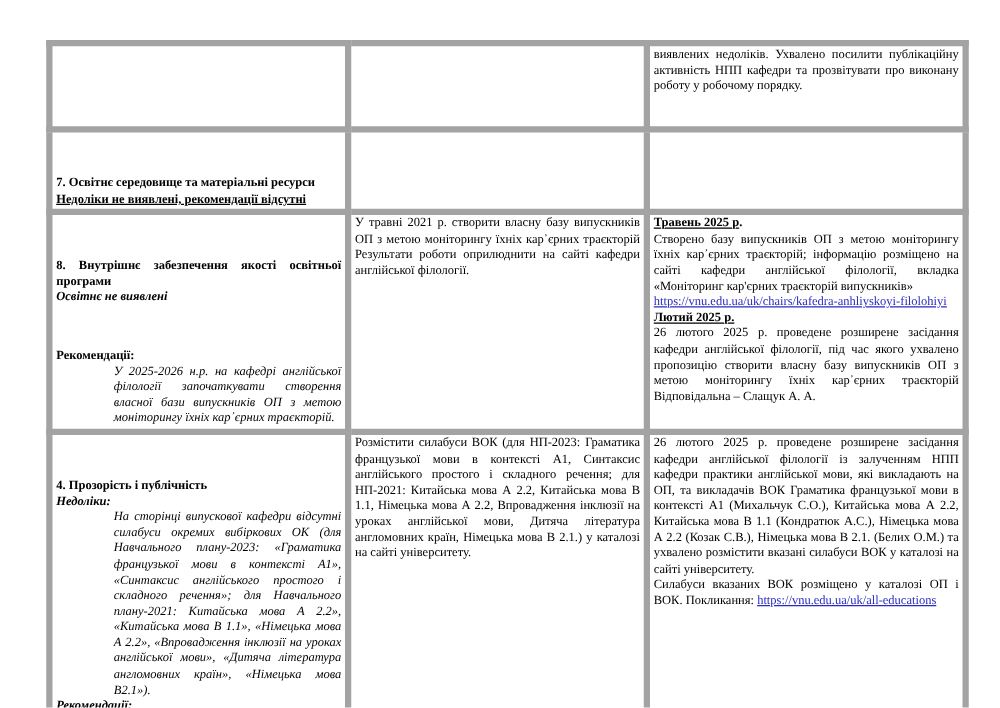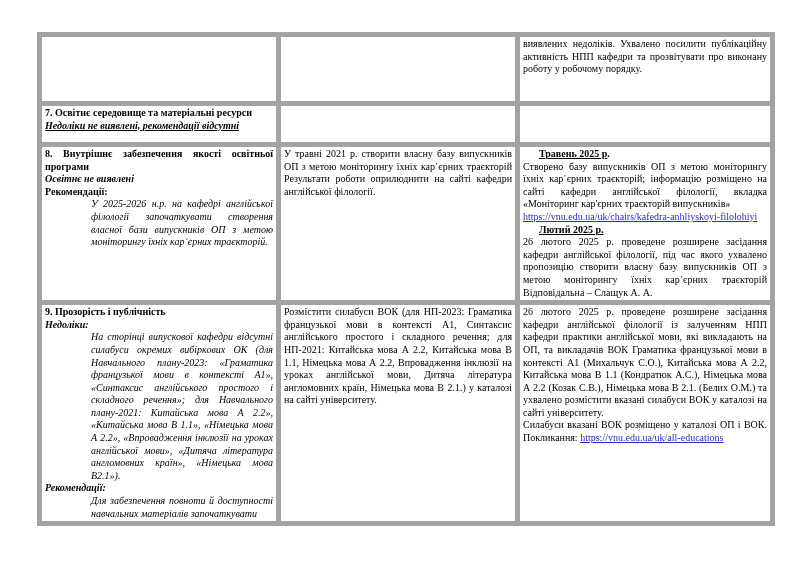--- a/index.html
+++ b/index.html
@@ -38,25 +38,25 @@
     text-align: justify;
     text-justify: inter-word;
     word-spacing: 0;
   }
   col.c1 { width: 239px; }
   col.c2 { width: 239px; }
   col.c3 { width: 255px; }
 
   p { margin: 0; padding: 0; }
 
-  .b   { font-weight: bold; }
+  .b   { font-weight: bold; margin-top: 34px; }
   .i   { font-style: italic; margin-left: 46px; }
   .bi  { font-weight: bold; font-style: italic; }
-  .bu  { font-weight: bold; text-decoration: underline; margin-left: 16px; }
-  .biu { font-weight: bold; font-style: italic; text-decoration: underline; }
+  .bu  { font-weight: bold; text-decoration: underline; }
+  .biu { font-weight: bold; text-decoration: underline; }
 
   .link {
     color: #2a2ac0;
     text-decoration: underline;
     word-break: break-all;
   }
   .nojust { text-align: left; }
 </style>
 </head>
 <body>
@@ -110,31 +110,31 @@
           <p class="nojust"><span class="bu">Травень 2025 р</span><span class="b">.</span></p>
           <p>Створено базу випускників ОП з метою моніторингу їхніх кар᾽єрних траєкторій; інформацію розміщено на сайті кафедри англійської філології, вкладка «Моніторинг кар'єрних траєкторій випускників»</p>
           <p class="nojust"><a class="link" href="#">https://vnu.edu.ua/uk/chairs/kafedra-anhliyskoyi-filolohiyi</a></p>
           <p class="bu nojust">Лютий 2025 р.</p>
           <p>26 лютого 2025 р. проведене розширене засідання кафедри англійської філології, під час якого ухвалено пропозицію створити власну базу випускників ОП з метою моніторингу їхніх кар᾽єрних траєкторій Відповідальна – Слащук А. А.</p>
         </td>
       </tr>
 
       <tr>
         <td>
-          <p class="b">9. Прозорість і публічність</p>
+          <p class="b">4. Прозорість і публічність</p>
           <p class="bi">Недоліки:</p>
           <p class="i">На сторінці випускової кафедри відсутні силабуси окремих вибіркових ОК (для Навчального плану-2023: «Граматика французької мови в контексті А1», «Синтаксис англійського простого і складного речення»; для Навчального плану-2021: Китайська мова А 2.2», «Китайська мова В 1.1», «Німецька мова А 2.2», «Впровадження інклюзії на уроках англійської мови», «Дитяча література англомовних країн», «Німецька мова В2.1»).</p>
           <p class="bi">Рекомендації:</p>
           <p class="i">Для забезпечення повноти й доступності навчальних матеріалів започаткувати</p>
         </td>
         <td>
           <p>Розмістити силабуси ВОК (для НП-2023: Граматика французької мови в контексті А1, Синтаксис англійського простого і складного речення; для НП-2021: Китайська мова А 2.2, Китайська мова В 1.1, Німецька мова А 2.2, Впровадження інклюзії на уроках англійської мови, Дитяча література англомовних країн, Німецька мова В 2.1.) у каталозі на сайті університету.</p>
         </td>
         <td>
           <p>26 лютого 2025 р. проведене розширене засідання кафедри англійської філології із залученням НПП кафедри практики англійської мови, які викладають на ОП, та викладачів ВОК Граматика французької мови в контексті А1 (Михальчук С.О.), Китайська мова А 2.2, Китайська мова В 1.1 (Кондратюк А.С.), Німецька мова А 2.2 (Козак С.В.), Німецька мова В 2.1. (Белих О.М.) та ухвалено розмістити вказані силабуси ВОК у каталозі на сайті університету.</p>
-          <p><span>Силабуси вказані ВОК розміщено у каталозі ОП і ВОК. Покликання:</span> <a class="link" href="#">https://vnu.edu.ua/uk/all-educations</a></p>
+          <p><span>Силабуси вказаних ВОК розміщено у каталозі ОП і ВОК. Покликання:</span> <a class="link" href="#">https://vnu.edu.ua/uk/all-educations</a></p>
         </td>
       </tr>
 
     </tbody>
   </table>
 
 </div>
 
 </body></html>

